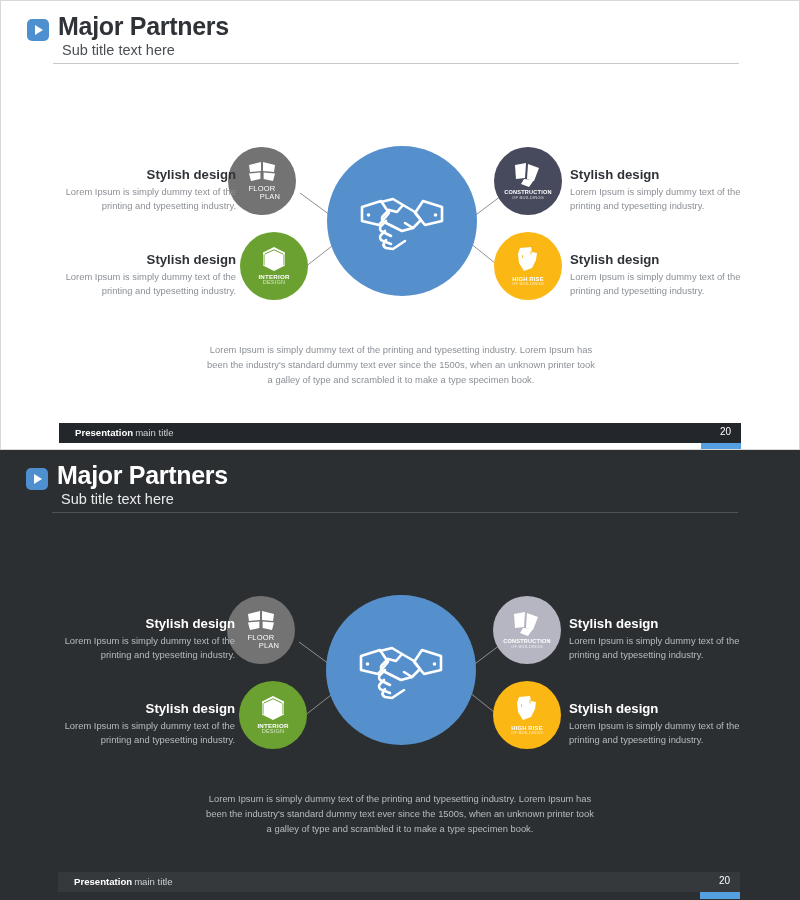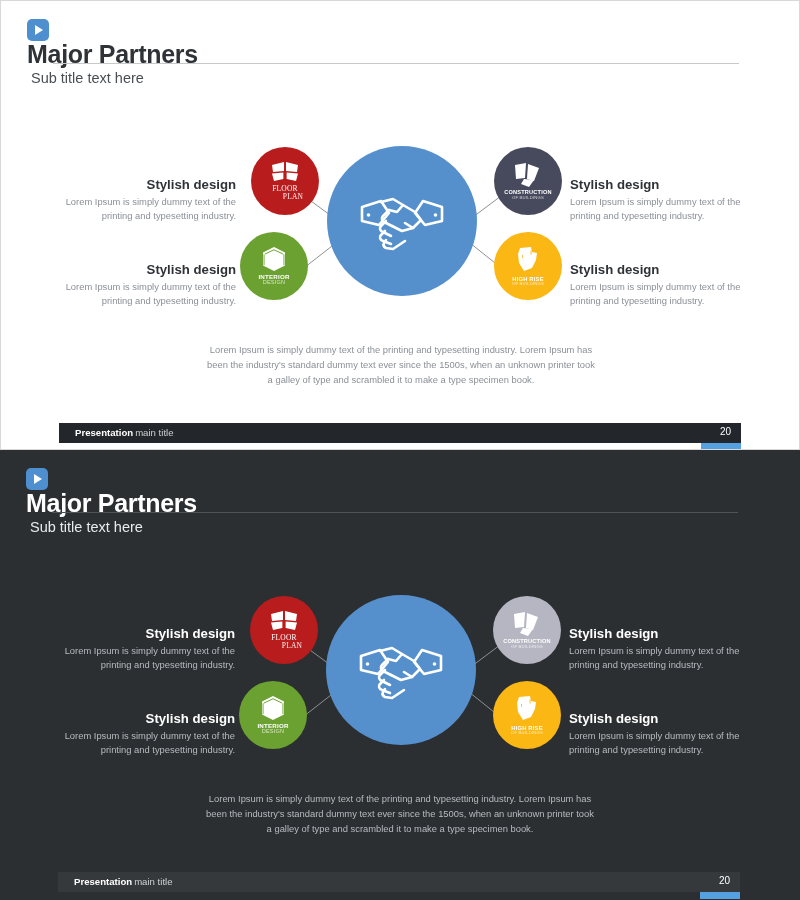--- a/index.html
+++ b/index.html
@@ -16,21 +16,21 @@
   
   .slide {
     position: absolute; left: 0; width: 800px; height: 450px;
     overflow: hidden;
   }
   .slide.light { top: 0; background: #ffffff; border: 1px solid #d8d8d8; }
   .slide.dark  { top: 450px; background: #2b2f31; }
 
   
   .hdr { position: absolute; left: 26px; top: 12px; width: 712px; }
-  .hdr-row { display: flex; align-items: flex-start; gap: 0; flex-direction: column; }
+  .hdr-row { display: flex; align-items: flex-start; gap: 9px; }
   .play-badge {
     width: 22px; height: 22px; border-radius: 5px;
     background: #4d8fcf; position: relative; flex: 0 0 auto; margin-top: 6px;
   }
   .play-badge::after {
     content: ""; position: absolute; left: 8px; top: 6px;
     border-left: 8px solid #ffffff;
     border-top: 5px solid transparent;
     border-bottom: 5px solid transparent;
   }
@@ -57,21 +57,21 @@
   .node {
     position: absolute; border-radius: 50%;
     display: flex; flex-direction: column;
     align-items: center; justify-content: center;
   }
   .node.sm { width: 68px; height: 68px; }
   .node.center {
     width: 150px; height: 150px; left: 326px; top: 15px;
     background: #5590cd;
   }
-  .node.floor  { left: 250px; top: 16px; background: #b91c1c; font-family: Liberation Serif, serif; }
+  .node.floor  { left: 227px; top: 16px; background: #737373; }
   .node.inter  { left: 239px; top: 101px; background: #6ba130; }
   .node.constr { left: 493px; top: 16px; background: #474a5c; }
   .node.high   { left: 493px; top: 101px; background: #fbb714; }
   .slide.dark .node.constr { background: #b6b6c2; }
   .node-cap {
     color: #ffffff; text-align: center; font-weight: bold;
     letter-spacing: 0.2px; line-height: 1.05; margin-top: 2px;
   }
   .node-cap .l1 { display: block; font-size: 7px; }
   .node-cap .l2 { display: block; font-size: 4.6px; opacity: .72; font-weight: normal; }
@@ -80,21 +80,21 @@
   .node.inter .node-cap .l1 { font-size: 6.2px; }
   .node.inter .node-cap .l2 { font-size: 5.6px; }
   .node.constr .node-cap .l1 { font-size: 5.6px; }
   .node.constr .node-cap .l2 { font-size: 4.2px; }
   .node.high .node-cap .l1 { font-size: 5.8px; }
   .node.high .node-cap .l2 { font-size: 4.2px; }
 
   
   .feat { position: absolute; width: 175px; }
   .feat h3 {
-    margin: 18px 0 3px 0; font-size: 13.2px; font-weight: bold; color: #2f3337;
+    margin: 8px 0 3px 0; font-size: 13.2px; font-weight: bold; color: #2f3337;
     line-height: 1.15;
   }
   .feat p {
     margin: 0; font-size: 9.4px; line-height: 1.52; color: #8b9096;
   }
   .slide.dark .feat h3 { color: #ffffff; }
   .slide.dark .feat p { color: #b6bbc0; }
 
   .feat.l { text-align: right; }
   .feat.r { text-align: left; }

